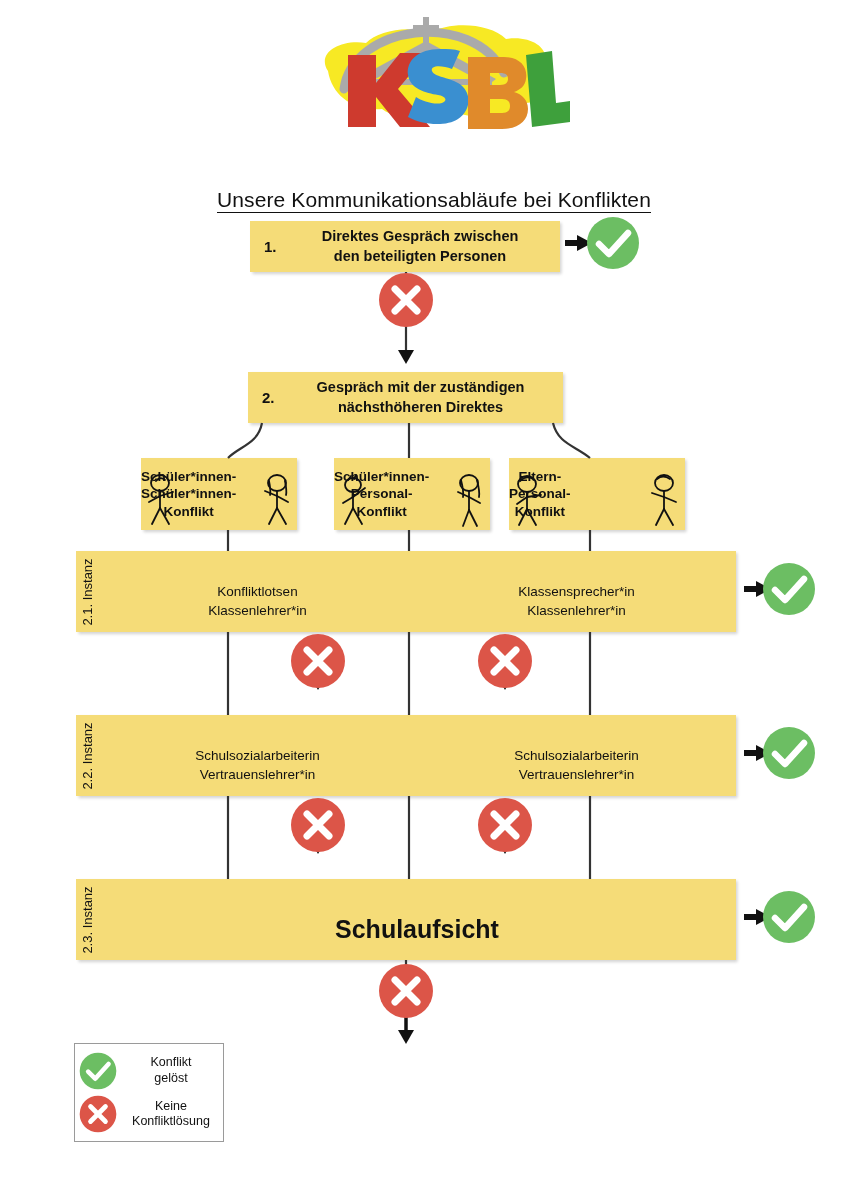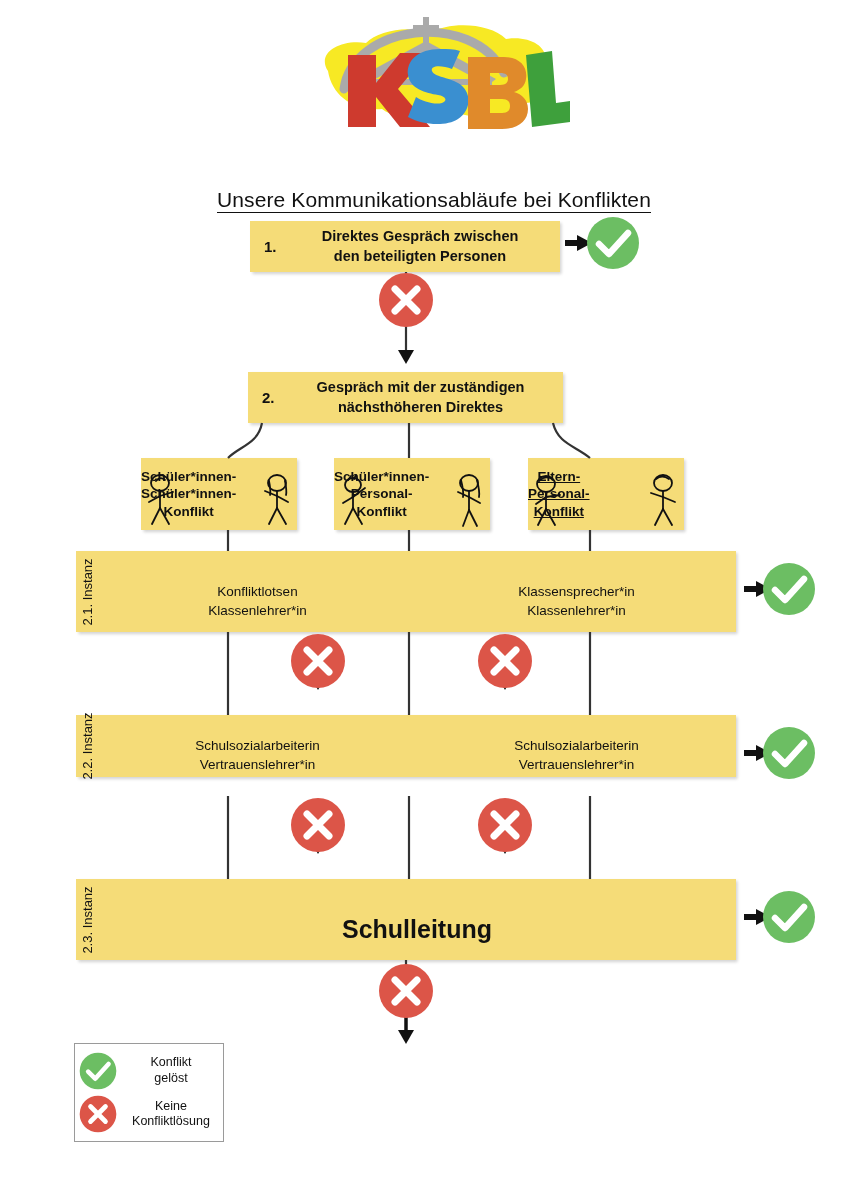--- a/index.html
+++ b/index.html
@@ -89,21 +89,21 @@
   .conflict-label {
     text-align: center;
     font-size: 13.5px;
     font-weight: bold;
     line-height: 1.28;
     position: relative;
     z-index: 3;
   }
   #conf1 { left: 141px; top: 458px; width: 156px; }
   #conf2 { left: 334px; top: 458px; width: 156px; }
-  #conf3 { left: 528px; top: 458px; width: 156px; text-decoration: underline; }
+  #conf3 { left: 509px; top: 458px; width: 176px; }
   .fig {
     position: absolute;
     bottom: 2px;
     z-index: 2;
   }
   .fig.left  { left: 2px; }
   .fig.right { right: 2px; }
 
   
   .inst-row {
@@ -138,21 +138,21 @@
     flex: 1 1 0;
     display: flex;
     flex-direction: column;
     align-items: center;
     justify-content: center;
     text-align: center;
     font-size: 13.5px;
     line-height: 1.4;
   }
   #inst21 { top: 551px; height: 81px; }
-  #inst22 { top: 715px; height: 62px; }
+  #inst22 { top: 715px; height: 81px; }
   #inst23 { top: 879px; height: 81px; }
   #inst23 .inst-cell {
     font-size: 25px;
     font-weight: bold;
   }
 
   
   #final-box {
     left: 265px; top: 1047px;
     width: 285px; height: 78px;
@@ -467,21 +467,21 @@
       <circle cx="28" cy="28" r="27" fill="#DC5548"></circle>
       <path d="M17 17 L39 39 M39 17 L17 39" stroke="#ffffff" stroke-width="7" stroke-linecap="round"></path>
     </svg>
   </div>
 
   <div class="ybox inst-row" id="inst23">
     <div class="inst-tab">
       <span>2.3. Instanz</span>
     </div>
     <div class="inst-cells">
-      <div class="inst-cell">Schulleitung</div>
+      <div class="inst-cell">Schulaufsicht</div>
     </div>
   </div>
   <div class="abs marker mk-ok layer-top" style="left:762px; top:890px;">
     <svg width="54" height="54" viewBox="0 0 54 54" xmlns="http://www.w3.org/2000/svg">
       <circle cx="27" cy="27" r="26" fill="#6CBE63"></circle>
       <path d="M13 28 L23 38 L42 17" stroke="#ffffff" stroke-width="6.5" fill="none" stroke-linecap="round" stroke-linejoin="round"></path>
     </svg>
   </div>
 
   <div class="abs marker mk-x layer-top" style="left:378px; top:963px;">

